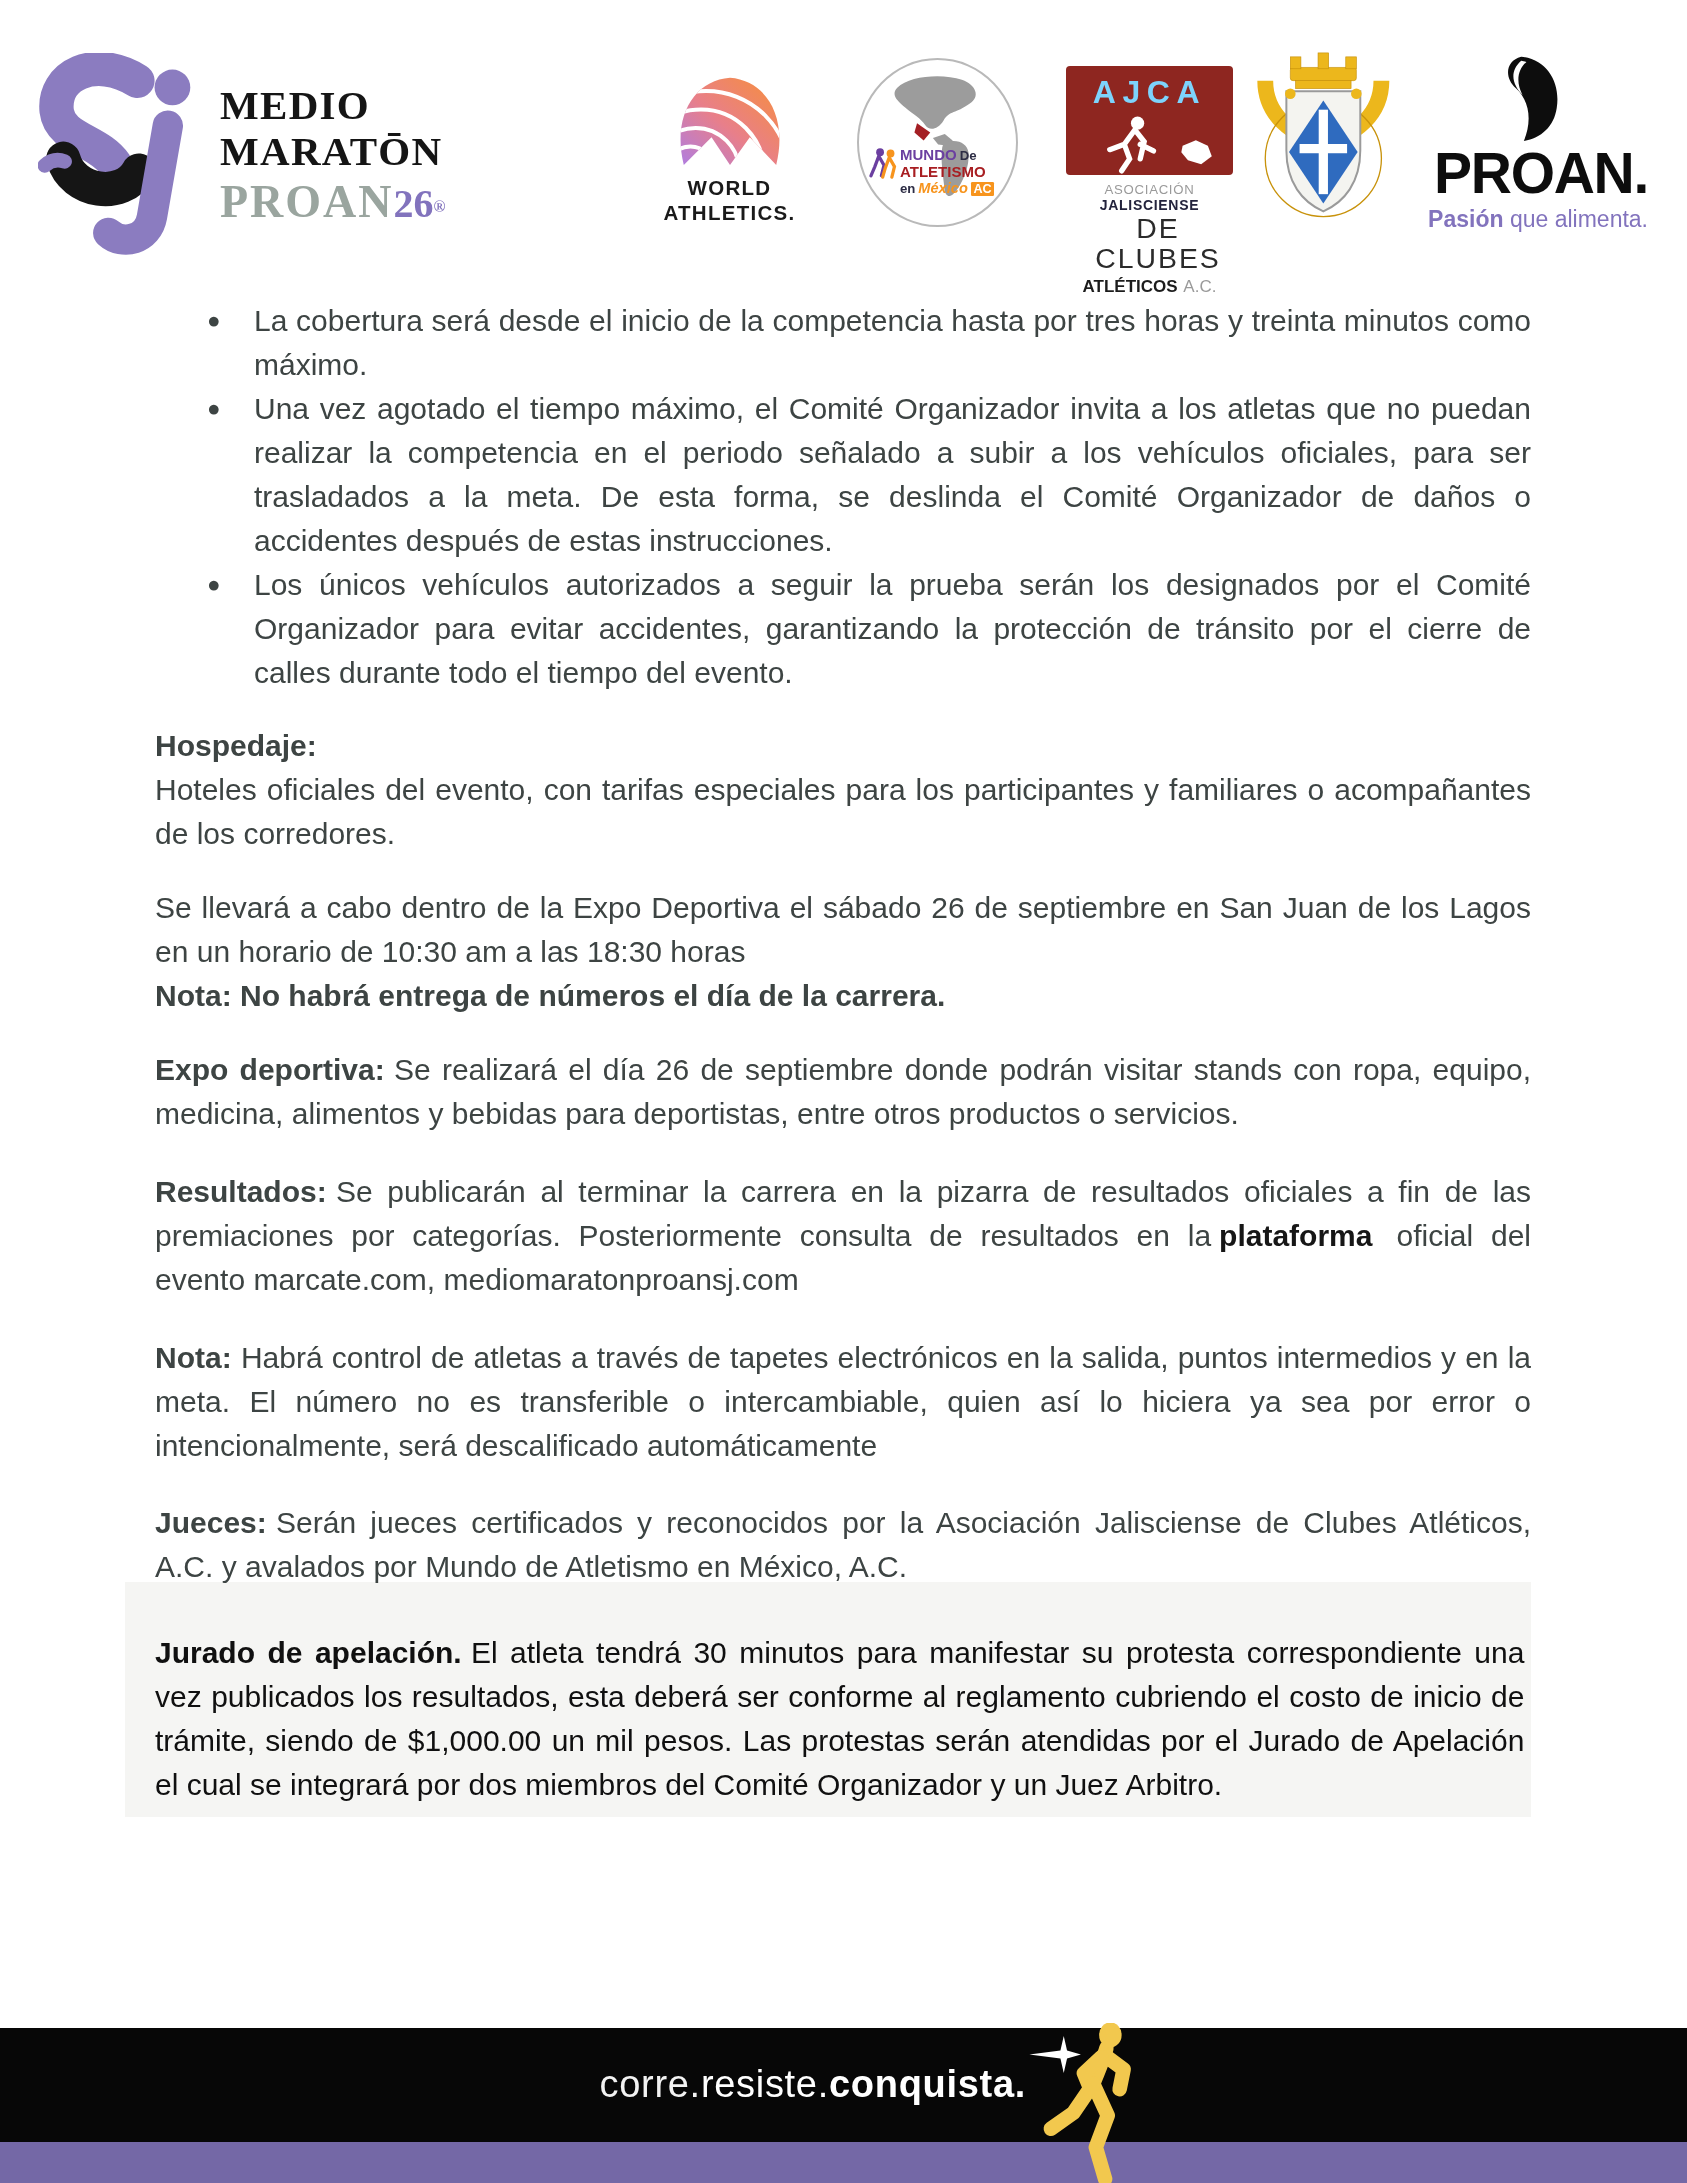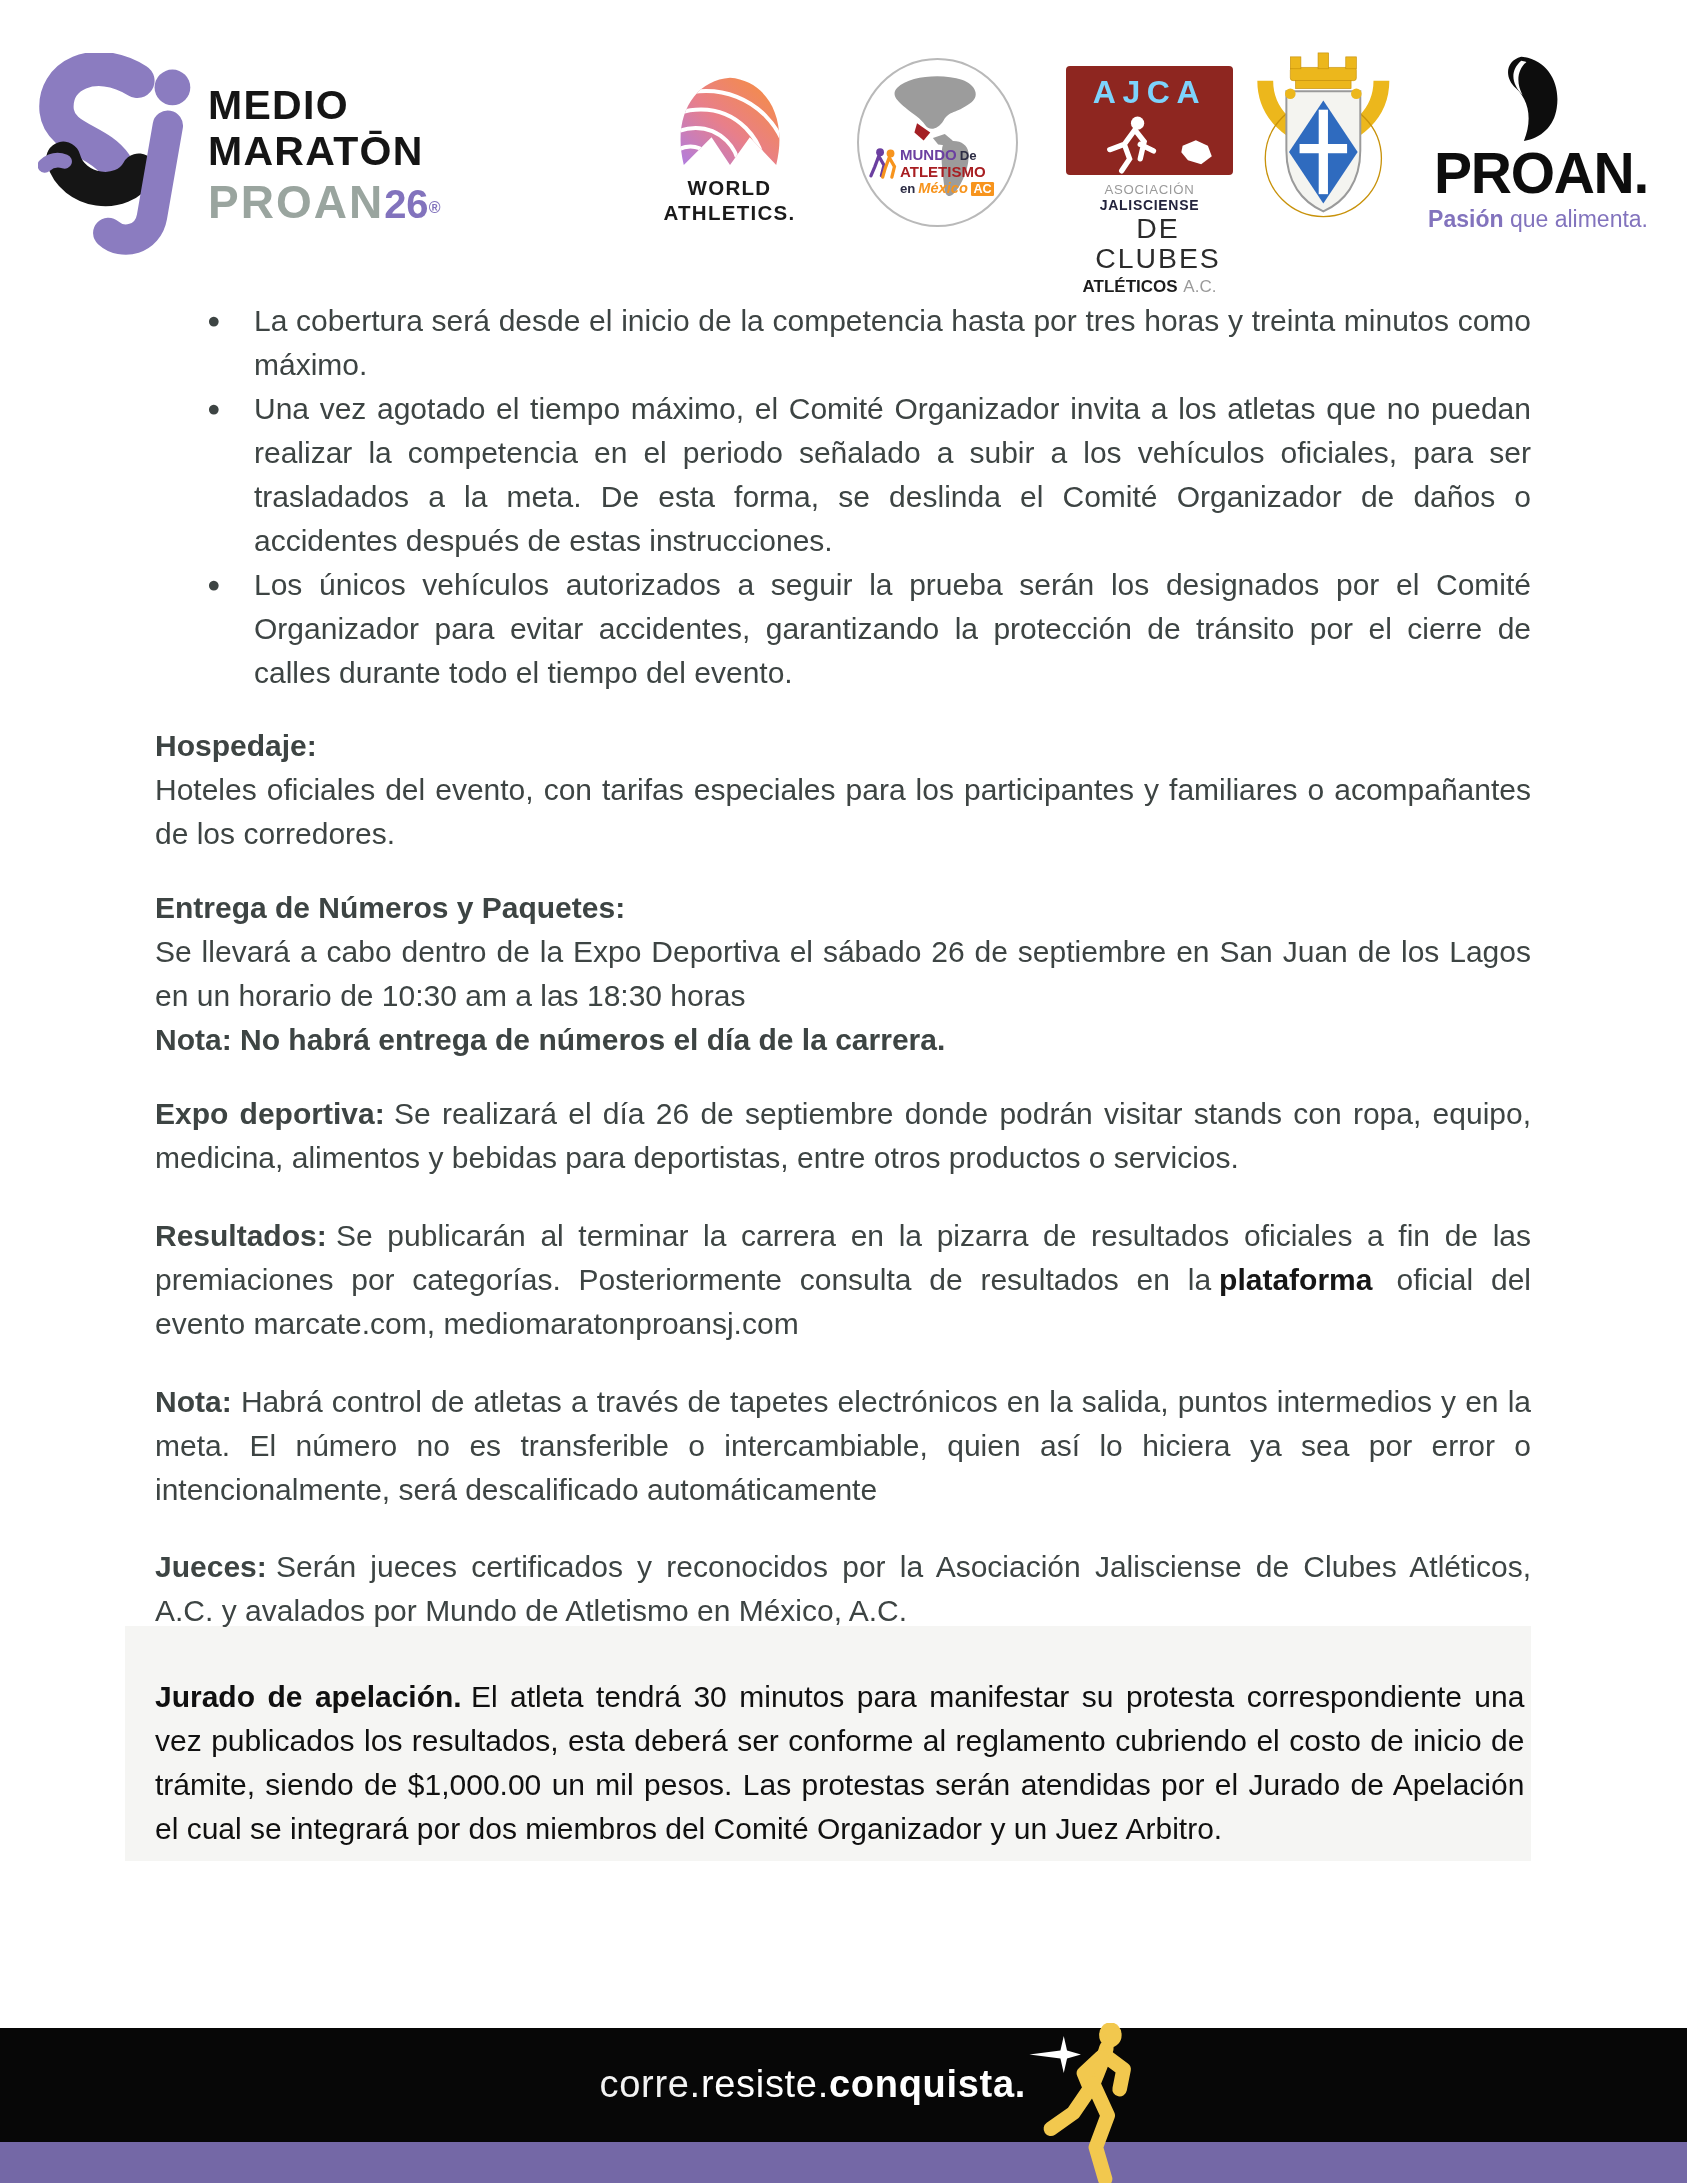--- a/index.html
+++ b/index.html
@@ -2,21 +2,21 @@
 <html style="font-size:10.6px"><head>
 <meta charset="utf-8">
 <style>
   html,body{margin:0;padding:0;background:#ffffff;}
   .page{position:relative;width:1687px;height:2183px;background:#ffffff;overflow:hidden;
         font-family:"Liberation Sans", sans-serif;}
 
   
   .logo{position:absolute;}
   .sj-glyph{left:38px;top:53px;width:169px;height:205px;}
-  .sj-text{left:208px;top:85px;width:278px;line-height:1;}
+  .sj-text{left:220px;top:85px;width:278px;line-height:1;font-family:Liberation Serif, serif;}
   .sj-text .l1,.sj-text .l2{font-size:41px;font-weight:800;color:#151515;letter-spacing:1.3px;display:block;}
   .sj-text .l1{margin-bottom:5.3px;}
   .sj-text .l2{margin-bottom:6.6px;}
   .sj-text .brand{font-size:46px;font-weight:800;color:#9aa59f;letter-spacing:2px;}
   .sj-text .year{font-size:40px;font-weight:800;color:#8273bd;}
   .sj-text .reg{font-size:16px;font-weight:700;color:#8273bd;vertical-align:super;}
 
   .wa{left:652px;top:71px;width:155px;text-align:center;}
   .wa-txt{font-size:20.5px;font-weight:700;color:#1a1a1a;letter-spacing:1.3px;line-height:25px;margin-top:4px;}
 
@@ -206,21 +206,20 @@
       <li><span>Una vez agotado el tiempo máximo, el Comité Organizador invita a los atletas que no puedan realizar la competencia en el periodo señalado a subir a los vehículos oficiales, para ser trasladados a la meta. De esta forma, se deslinda el Comité Organizador de daños o accidentes después de estas instrucciones.</span></li>
       <li><span>Los únicos vehículos autorizados a seguir la prueba serán los designados por el Comité Organizador para evitar accidentes, garantizando la protección de tránsito por el cierre de calles durante todo el tiempo del evento.</span></li>
     </ul>
 
     <div class="sec-hospedaje">
       <div class="heading-line">Hospedaje:</div>
       <p>Hoteles oficiales del evento, con tarifas especiales para los participantes y familiares o acompañantes de los corredores.</p>
     </div>
 
     <div class="sec-entrega">
-      <div class="heading-line">Entrega de Números y Paquetes:</div>
       <p>Se llevará a cabo dentro de la Expo Deportiva el sábado 26 de septiembre en San Juan de los Lagos en un horario de 10:30 am a las 18:30 horas</p>
       <p class="nota-line">Nota: No habrá entrega de números el día de la carrera.</p>
     </div>
 
     <div class="sec-expo">
       <p><strong class="lead">Expo deportiva:</strong><span>Se realizará el día 26 de septiembre donde podrán visitar stands con ropa, equipo, medicina, alimentos y bebidas para deportistas, entre otros productos o servicios.</span></p>
     </div>
 
     <div class="sec-resultados">
       <p>

